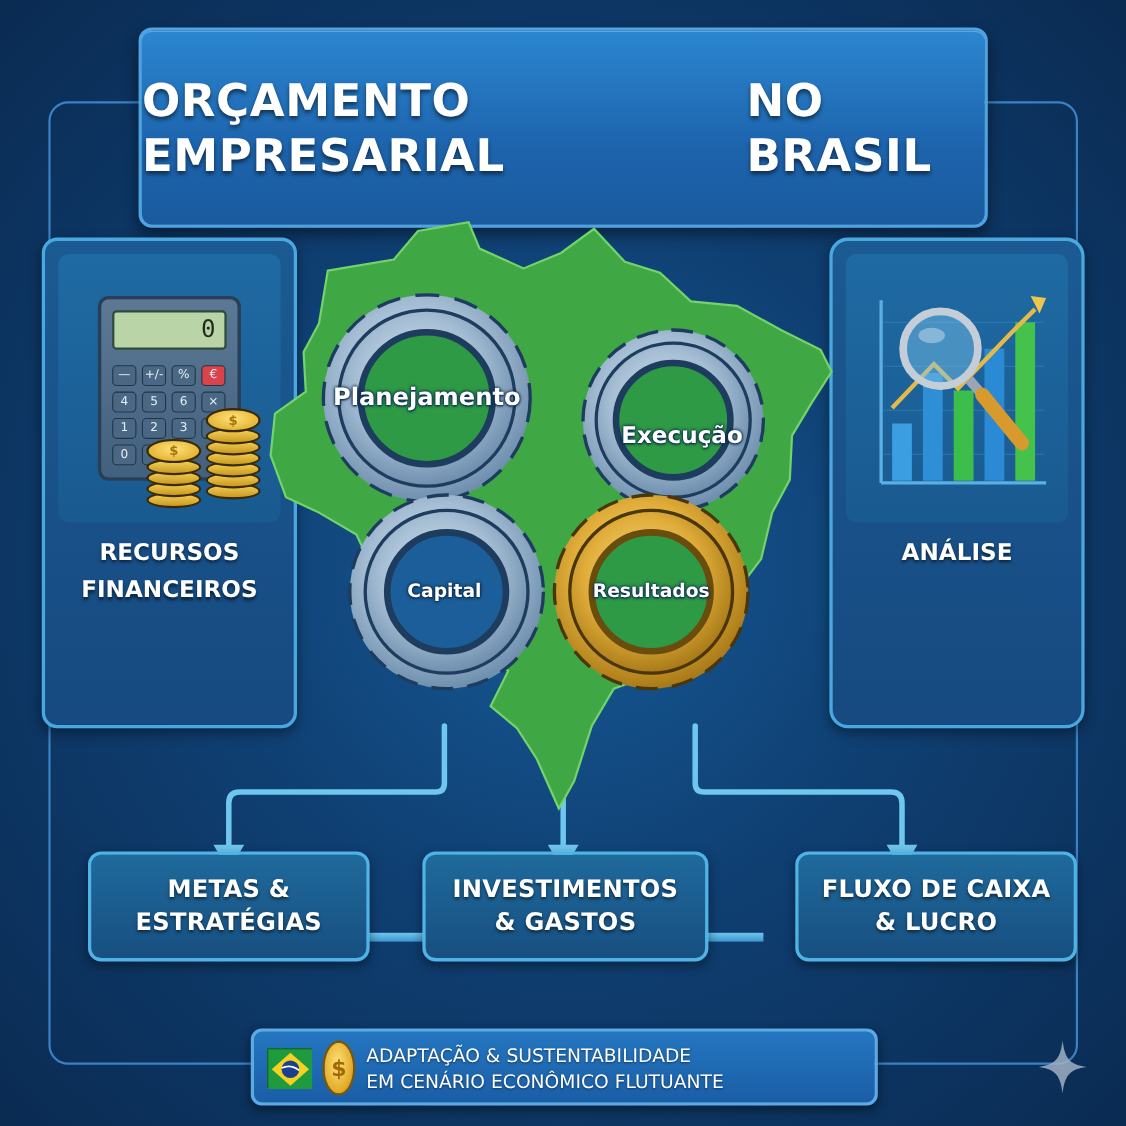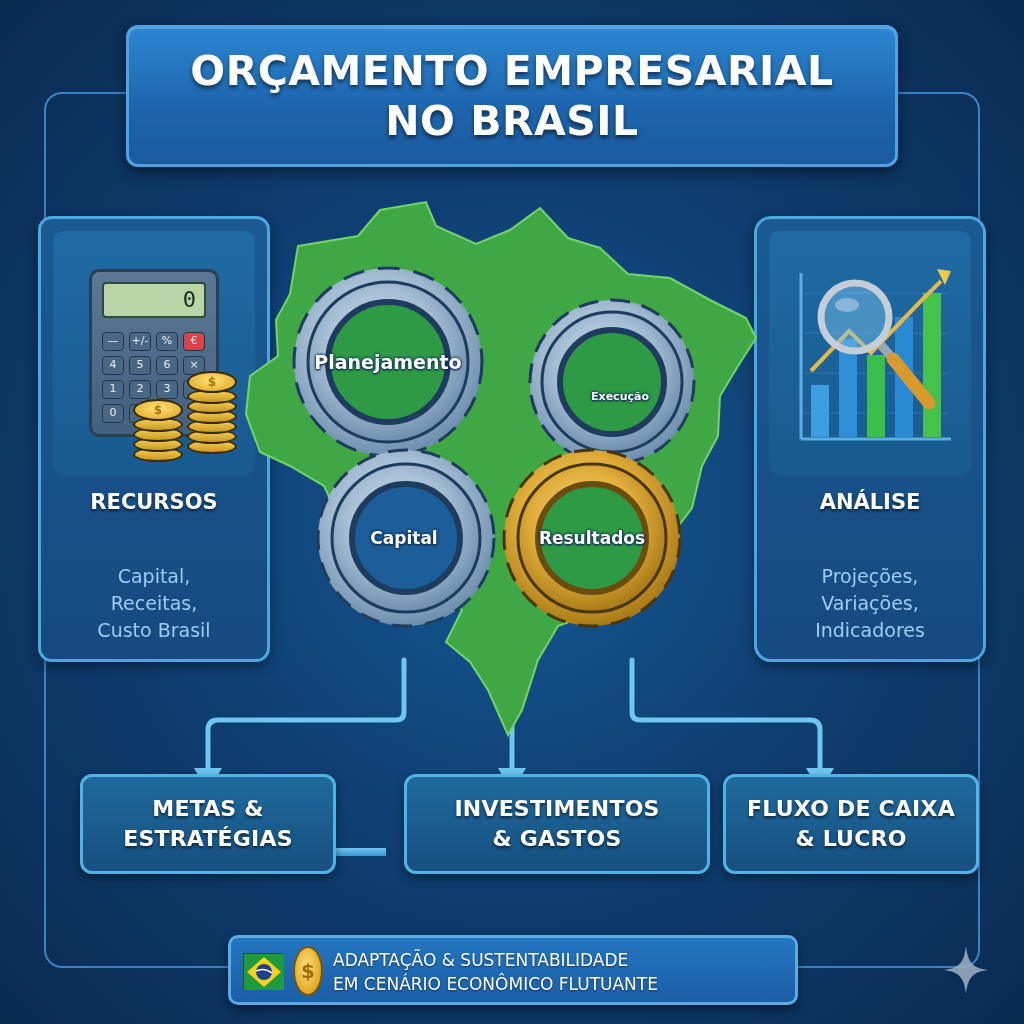--- a/index.html
+++ b/index.html
@@ -8,25 +8,25 @@
     font-family: "DejaVu Sans", "Liberation Sans", sans-serif;
     background: radial-gradient(ellipse at 50% 50%, #165a96 0%, #0f3f72 45%, #0a2b52 100%);
     position: relative;
     color: #fff;
   }
   .frame {
     position: absolute; left: 44px; top: 92px; width: 936px; height: 876px;
     border: 2px solid #3b82c4; border-radius: 18px;
   }
   .title-box {
-    position: absolute; left: 126px; top: 25px; width: 772px; height: 142px;
+    position: absolute; left: 126px; top: 25px; width: 772px; height: 182px;
     background: linear-gradient(180deg, #2c86d0 0%, #1d64ad 60%, #1a5a9e 100%);
     border: 3px solid #4fa3e3; border-radius: 12px;
     box-shadow: 0 6px 14px rgba(0,0,0,0.45), inset 0 1px 0 rgba(255,255,255,0.25);
-    display: flex; flex-direction: column; align-items: center; justify-content: center;
+    display: flex; flex-direction: row; align-items: center; justify-content: center;
   }
   .title-line {
     font-family: "DejaVu Sans", sans-serif; font-weight: bold;
     font-size: 41px; line-height: 50px; letter-spacing: 0.5px; color: #fff;
     text-shadow: 0 3px 4px rgba(0,0,0,0.55);
   }
 
   .side-card {
     position: absolute; top: 216px; width: 232px; height: 446px;
     background: linear-gradient(180deg, #1b5a92 0%, #164a80 100%);
@@ -201,25 +201,21 @@
       <div class="coin" style="top:62px;"></div>
       <div class="coin" style="top:52px;"></div>
       <div class="coin" style="top:42px;"></div>
       <div class="coin" style="top:32px;"></div>
       <div class="coin" style="top:22px;"></div>
       <div class="coin top" style="top:4px;">$</div>
     </div>
   </div>
   <div class="card-title">
     <div>RECURSOS</div>
-  </div>
-  <div class="card-sub">
-    <div>Capital,</div>
-    <div>Receitas,</div>
-    <div>Custo Brasil</div>
+    <div>FINANCEIROS</div>
   </div>
 </div>
 
 <div class="side-card right">
   <div class="icon-panel">
     <svg class="mini-chart" viewBox="0 0 168 196">
       <g stroke="#3f8fc7" stroke-width="1" opacity="0.5">
         <line x1="14" y1="40" x2="160" y2="40"></line>
         <line x1="14" y1="80" x2="160" y2="80"></line>
         <line x1="14" y1="120" x2="160" y2="120"></line>
@@ -236,25 +232,20 @@
       <polygon points="148,16 162,18 156,32" fill="#f0c64a"></polygon>
       <circle cx="66" cy="64" r="34" fill="#7fc6ee" fill-opacity="0.45" stroke="#c3ced8" stroke-width="7"></circle>
       <ellipse cx="58" cy="52" rx="12" ry="7" fill="#ffffff" fill-opacity="0.35"></ellipse>
       <line x1="92" y1="92" x2="104" y2="106" stroke="#9aa6b2" stroke-width="9"></line>
       <line x1="104" y1="106" x2="140" y2="150" stroke="#d89a2c" stroke-width="13" stroke-linecap="round"></line>
     </svg>
   </div>
   <div class="card-title">
     <div>ANÁLISE</div>
   </div>
-  <div class="card-sub">
-    <div>Projeções,</div>
-    <div>Variações,</div>
-    <div>Indicadores</div>
-  </div>
 </div>
 
 <div class="map">
   <svg width="520" height="560" viewBox="0 0 520 560">
     <defs>
       <radialGradient id="silver" cx="45%" cy="40%" r="60%">
         <stop offset="0%" stop-color="#d9e6f1"></stop>
         <stop offset="60%" stop-color="#a4bdd3"></stop>
         <stop offset="100%" stop-color="#6f8fae"></stop>
       </radialGradient>
@@ -281,34 +272,34 @@
       <circle cx="166" cy="348" r="88" fill="url(#silver)" stroke="#1d3c5e" stroke-width="3" stroke-dasharray="20 13"></circle>
       <circle cx="166" cy="348" r="74" fill="url(#silver)" stroke="#1d3c5e" stroke-width="3"></circle>
       <circle cx="166" cy="348" r="54" fill="#1c5e99" stroke="#1d3c5e" stroke-width="6"></circle>
     </g>
     <g>
       <circle cx="352" cy="348" r="88" fill="url(#goldg)" stroke="#4a3608" stroke-width="3" stroke-dasharray="20 13"></circle>
       <circle cx="352" cy="348" r="74" fill="url(#goldg)" stroke="#4a3608" stroke-width="3"></circle>
       <circle cx="352" cy="348" r="54" fill="#2e9a45" stroke="#6a4d0c" stroke-width="6"></circle>
     </g>
   </svg>
-  <div class="gear-label" style="left:148px; top:172px; font-size:19px;">Planejamento</div>
-  <div class="gear-label" style="left:380px; top:206px; font-size:11px;">Execução</div>
+  <div class="gear-label" style="left:148px; top:172px; font-size:22px;">Planejamento</div>
+  <div class="gear-label" style="left:380px; top:206px; font-size:21px;">Execução</div>
   <div class="gear-label" style="left:164px; top:348px; font-size:17px;">Capital</div>
   <div class="gear-label" style="left:352px; top:348px; font-size:17px;">Resultados</div>
 </div>
 
 <div class="flow-link" style="left:334px; width:52px;"></div>
 <div class="flow-link" style="left:638px; width:56px;"></div>
 
 <div class="flow-box" style="left:80px; width:256px;">
   <div class="flow-line">METAS &amp;</div>
   <div class="flow-line">ESTRATÉGIAS</div>
 </div>
-<div class="flow-box" style="left:384px; width:306px;margin-left:20px;">
+<div class="flow-box" style="left:384px; width:260px;">
   <div class="flow-line">INVESTIMENTOS</div>
   <div class="flow-line">&amp; GASTOS</div>
 </div>
 <div class="flow-box" style="left:690px; width:256px;margin-left:33px;">
   <div class="flow-line">FLUXO DE CAIXA</div>
   <div class="flow-line">&amp; LUCRO</div>
 </div>
 
 <div class="footer">
   <div class="flag">

